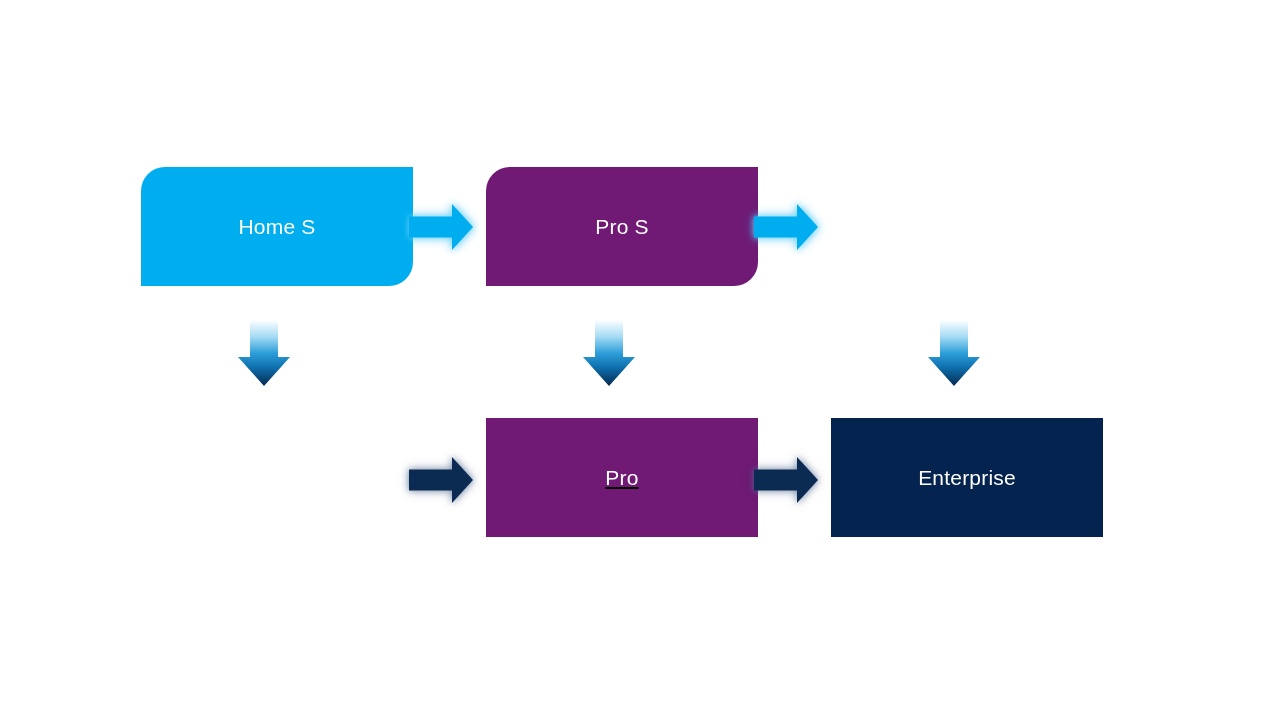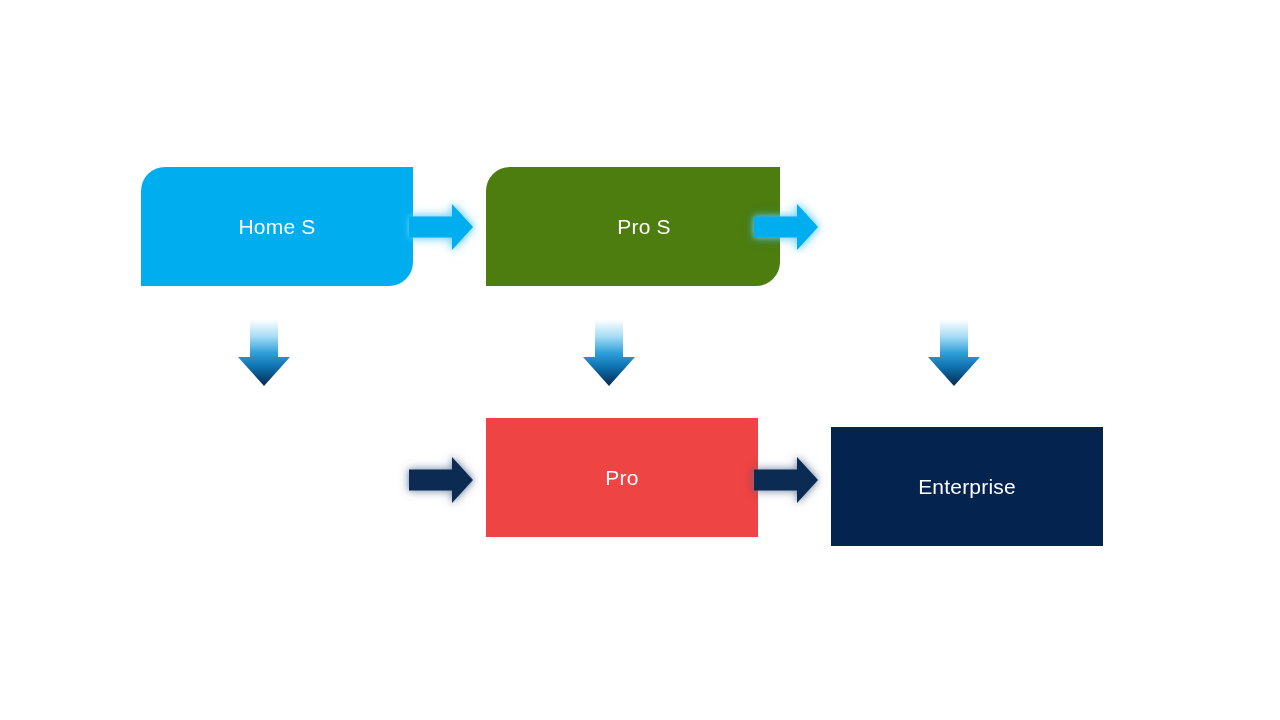--- a/index.html
+++ b/index.html
@@ -81,21 +81,21 @@
         <stop offset="0.5" stop-color="#2E9FD9"></stop>
         <stop offset="0.72" stop-color="#0E6FAD"></stop>
         <stop offset="1" stop-color="#052A50"></stop>
       </linearGradient>
     </defs>
   </svg>
 
   <div class="box tier-top col-0" style="background-color: rgb(0, 174, 239);">
     <span class="label">Home S</span>
   </div>
-  <div class="box tier-top col-1" style="background-color: #4d7c0f; padding-left: 22px;">
+  <div class="box tier-top col-1" style="background-color: #701a75;">
     <span class="label">Pro S</span>
   </div>
 
   <div class="h-arrow row-top gap-0 light">
     <svg width="64" height="48" viewBox="0 0 64 48">
       <polygon points="0,13.5 43,13.5 43,1 64,24 43,47 43,34.5 0,34.5" fill="#00AEEF"></polygon>
     </svg>
   </div>
   <div class="h-arrow row-top gap-1 light">
     <svg width="64" height="48" viewBox="0 0 64 48">
@@ -112,24 +112,24 @@
     <svg width="52" height="66" viewBox="0 0 52 66">
       <polygon points="12,0 40,0 40,37 52,37 26,66 0,37 12,37" fill="url(#downGrad)"></polygon>
     </svg>
   </div>
   <div class="v-arrow col-c2">
     <svg width="52" height="66" viewBox="0 0 52 66">
       <polygon points="12,0 40,0 40,37 52,37 26,66 0,37 12,37" fill="url(#downGrad)"></polygon>
     </svg>
   </div>
 
-  <div class="box tier-bottom col-1" style="background-color: #ef4444;">
+  <div class="box tier-bottom col-1" style="background-color: #701a75; text-decoration: underline;">
     <span class="label">Pro</span>
   </div>
-  <div class="box tier-bottom col-2" style="background-color: rgb(4, 35, 78); margin-top: 9px;">
+  <div class="box tier-bottom col-2" style="background-color: rgb(4, 35, 78);">
     <span class="label">Enterprise</span>
   </div>
 
   <div class="h-arrow row-bottom gap-0 dark">
     <svg width="64" height="48" viewBox="0 0 64 48">
       <polygon points="0,13.5 43,13.5 43,1 64,24 43,47 43,34.5 0,34.5" fill="#0B2B52"></polygon>
     </svg>
   </div>
   <div class="h-arrow row-bottom gap-1 dark">
     <svg width="64" height="48" viewBox="0 0 64 48">

